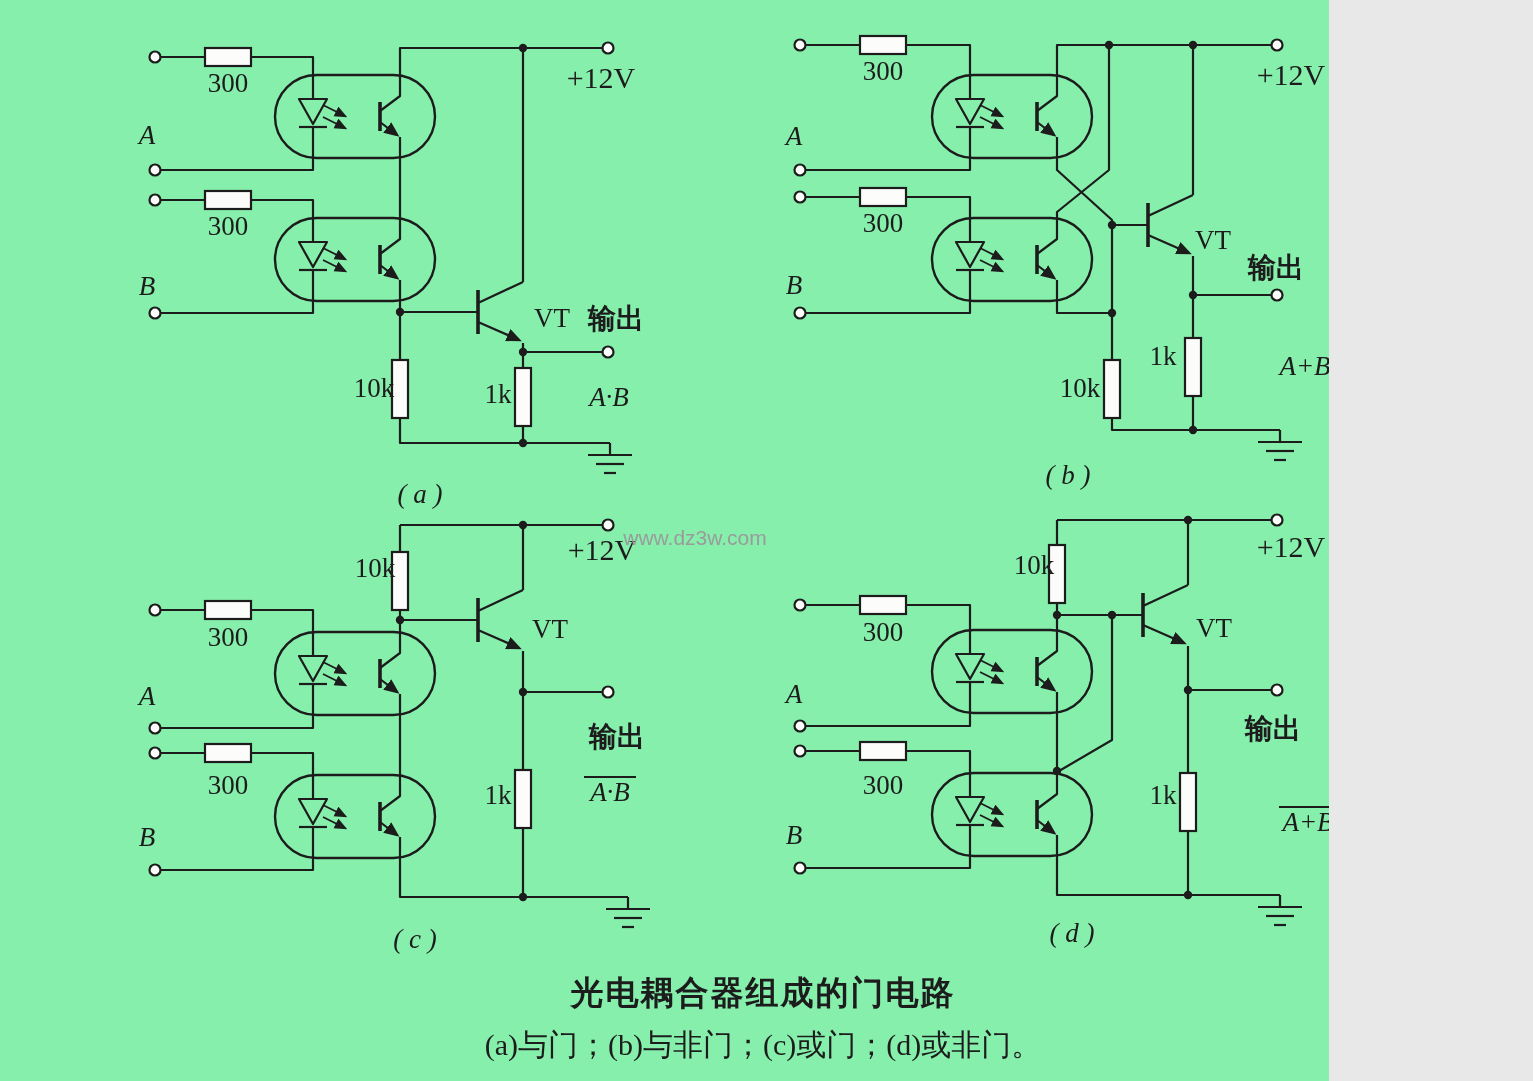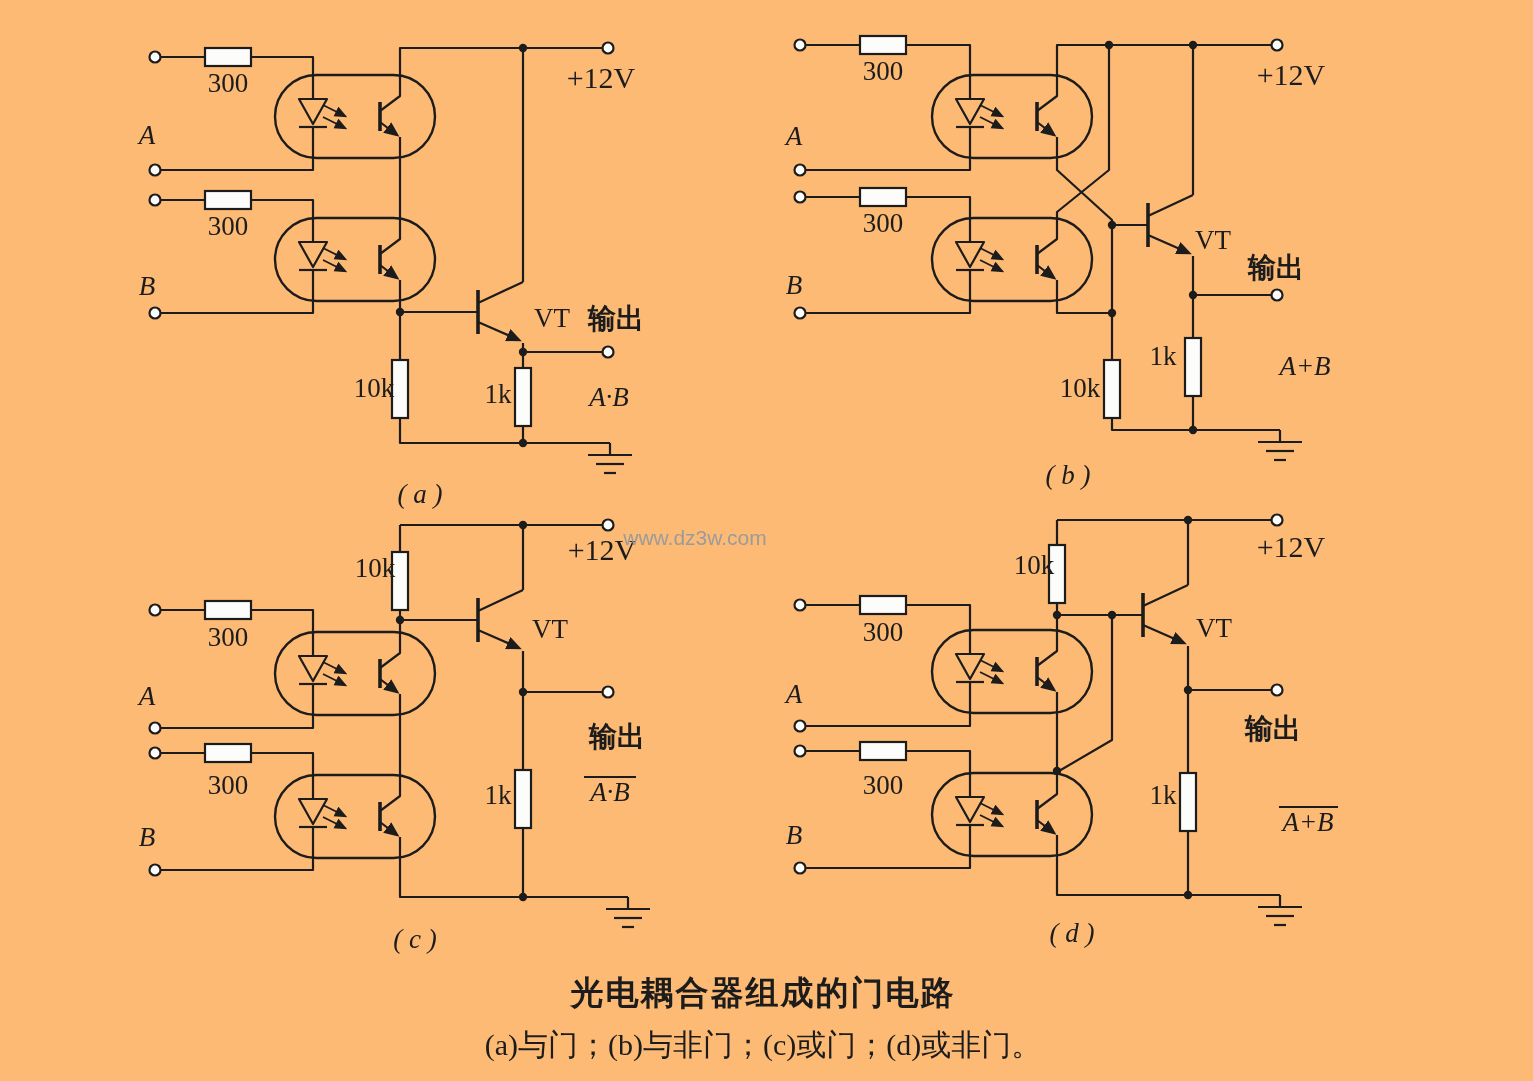--- a/index.html
+++ b/index.html
@@ -1,16 +1,16 @@
 <!DOCTYPE html>
 <html><head>
 <meta charset="utf-8">
 <style>
   html,body{margin:0;padding:0;background:#e8e8e8;}
-  .page{width:1533px;height:1081px;background:#fdba74;position:relative;overflow:hidden;}
+  .page{width:1329px;height:1081px;background:#86efac;position:relative;overflow:hidden;}
   svg{display:block;}
   .wire{stroke:#1c1c1c;stroke-width:2.2;fill:none;stroke-linejoin:round;}
   .thin{stroke:#1c1c1c;stroke-width:1.8;fill:none;}
   .box{fill:#fcfcfa;stroke:#1c1c1c;stroke-width:2.2;}
   .oval{fill:none;stroke:#1c1c1c;stroke-width:2.4;}
   .bar{stroke:#1c1c1c;stroke-width:3.6;fill:none;}
   .dot{fill:#1c1c1c;stroke:none;}
   .term{fill:#fcfcfa;stroke:#1c1c1c;stroke-width:2.2;}
   text{text-anchor:middle;fill:#1c1c1c;font-family:"Liberation Serif",serif;}
   .lbl{font-size:27px;}

